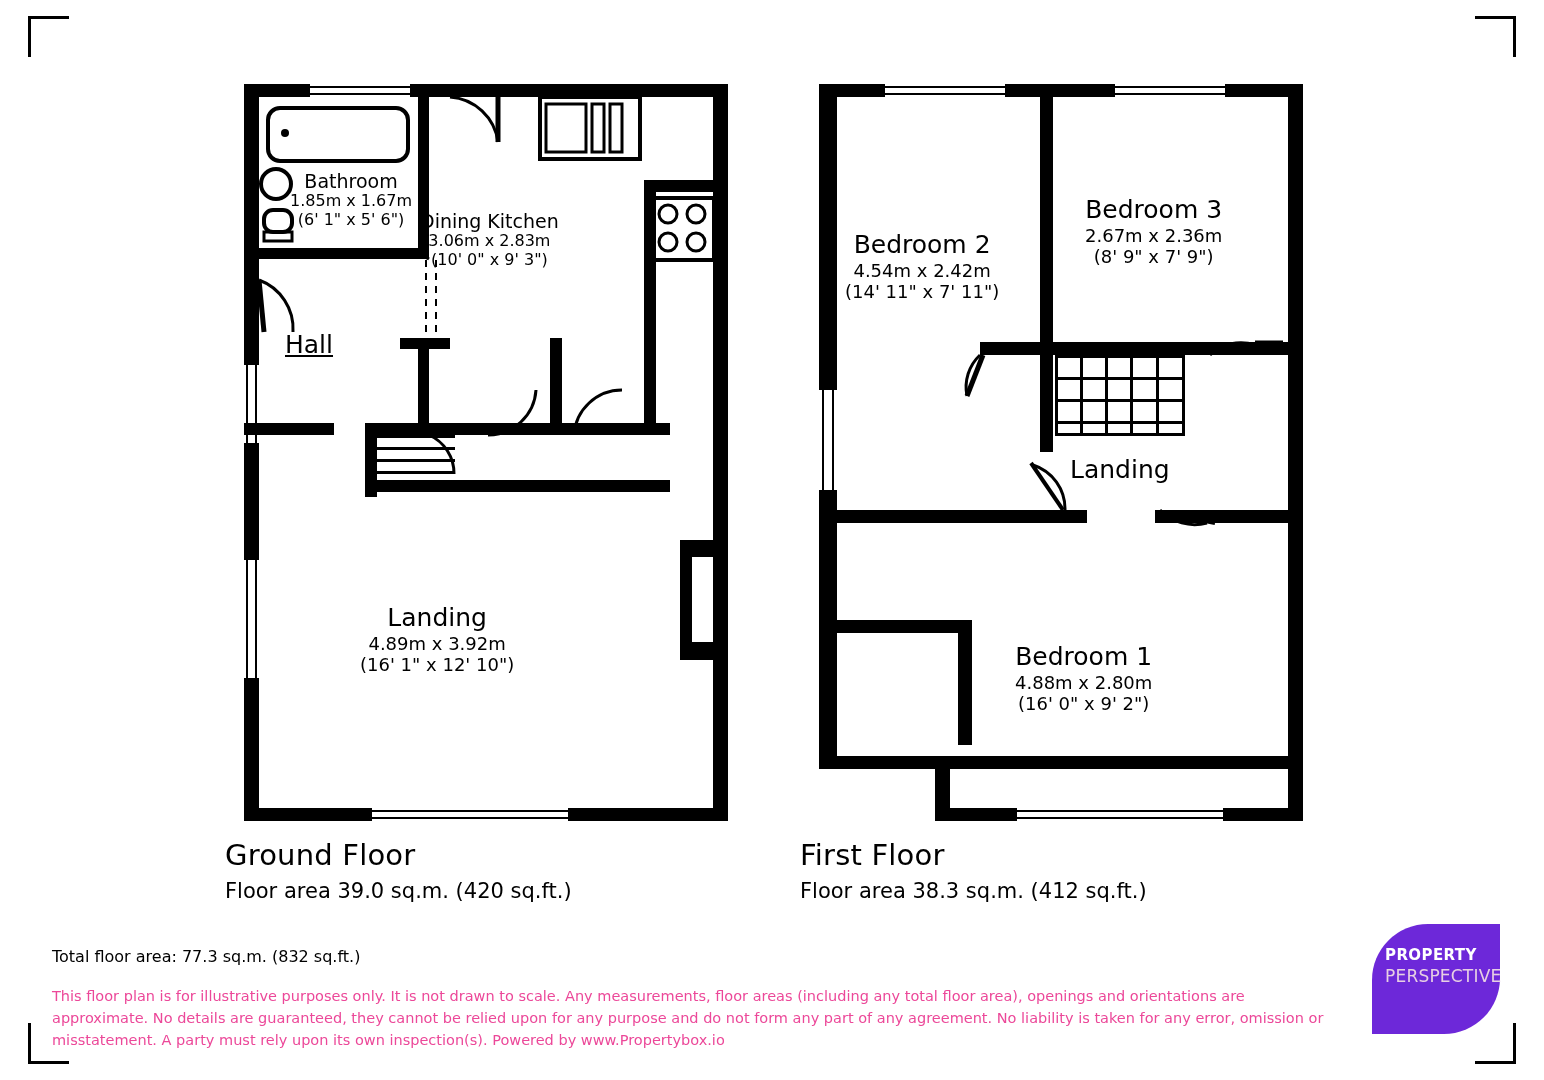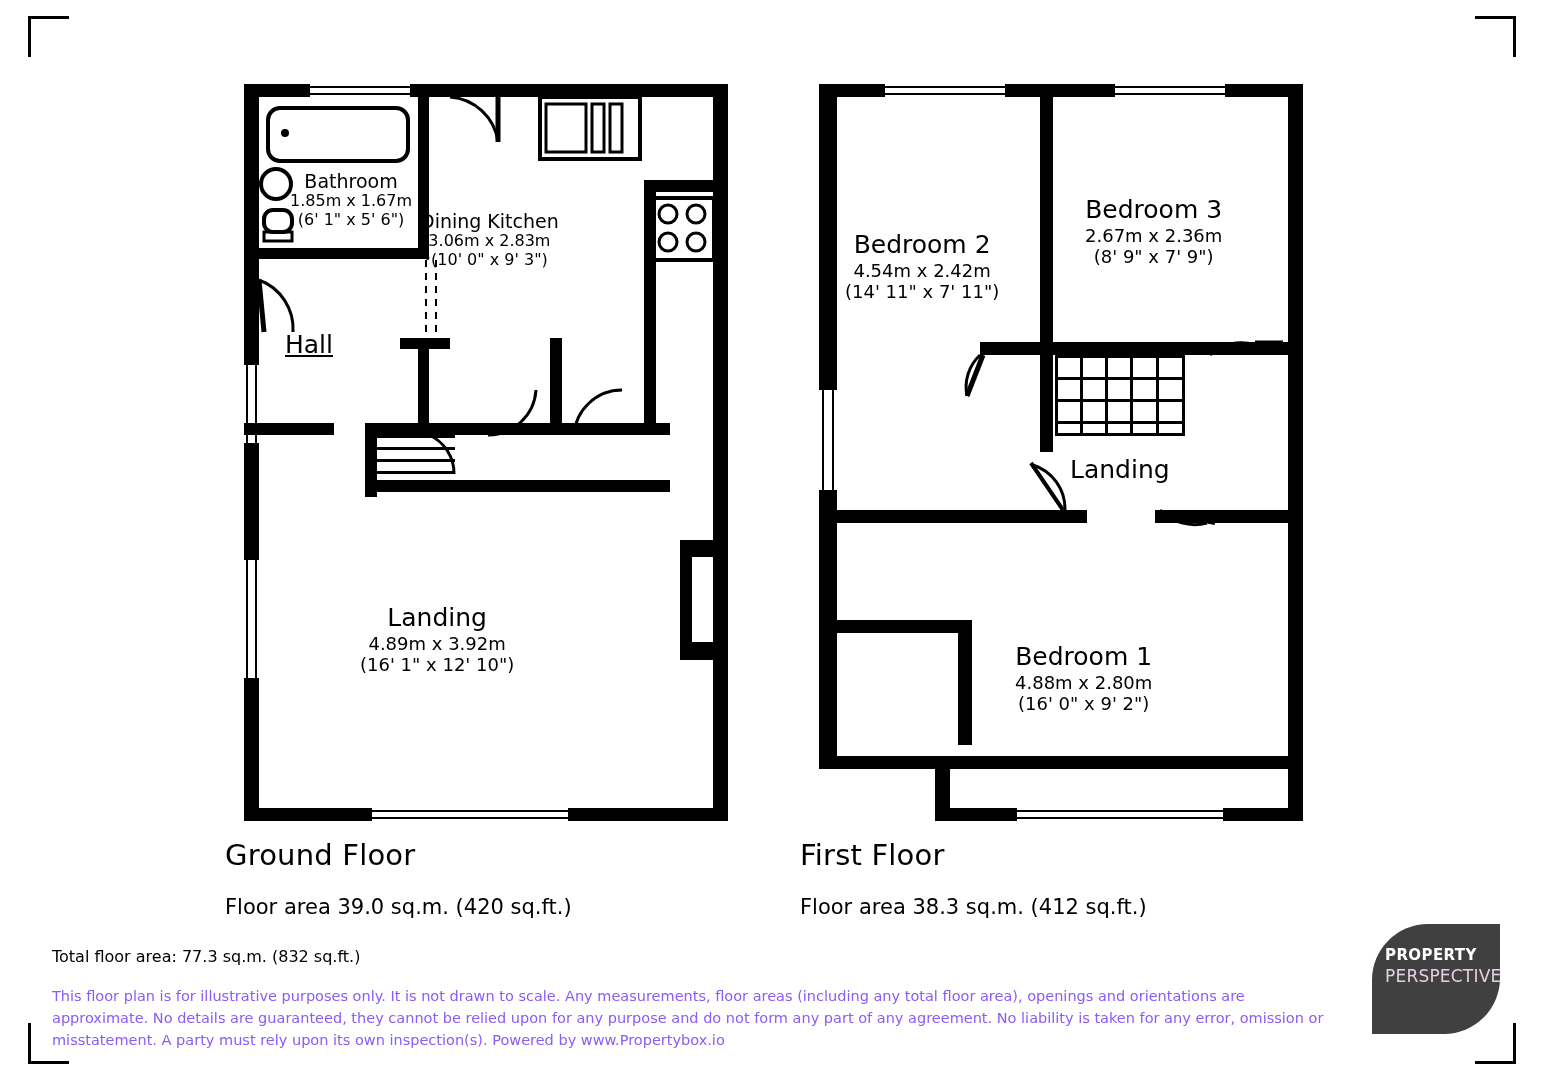--- a/index.html
+++ b/index.html
@@ -27,28 +27,28 @@
   
   .lbl{position:absolute;text-align:center;line-height:1.18;white-space:nowrap;}
   .lbl .nm{font-size:25px;}
   .lbl .dm{font-size:18px;}
   .lbl.small .nm{font-size:19px;}
   .lbl.small .dm{font-size:16px;}
 
   
   .cap{position:absolute;text-align:left;width:520px;}
   .cap .t{font-size:29px;letter-spacing:.2px;}
-  .cap .s{font-size:21px;margin-top:23px;}
+  .cap .s{font-size:21px;margin-top:7px;}
 
   .total{position:absolute;left:52px;top:947px;font-size:16px;}
 
-  .disclaimer{position:absolute;left:52px;top:986px;width:1290px;font-size:14.5px;line-height:1.5;color:#8b5cf6;}
-
-  
-  .logo{position:absolute;right:44px;bottom:46px;width:128px;height:110px;background:#404040;
+  .disclaimer{position:absolute;left:52px;top:986px;width:1290px;font-size:14.5px;line-height:1.5;color:#ec4899;}
+
+  
+  .logo{position:absolute;right:44px;bottom:46px;width:128px;height:110px;background:#6d28d9;
         border-top-left-radius:56px;border-bottom-right-radius:56px;color:#fff;}
   .logo .l1{position:absolute;left:13px;top:22px;font-size:15px;font-weight:bold;letter-spacing:.4px;}
   .logo .l2{position:absolute;left:13px;top:42px;font-size:17px;color:#e7cfe3;letter-spacing:.2px;}
 </style>
 </head>
 <body>
 
 <div class="stage">
 
   <div class="cmark tl"></div>

